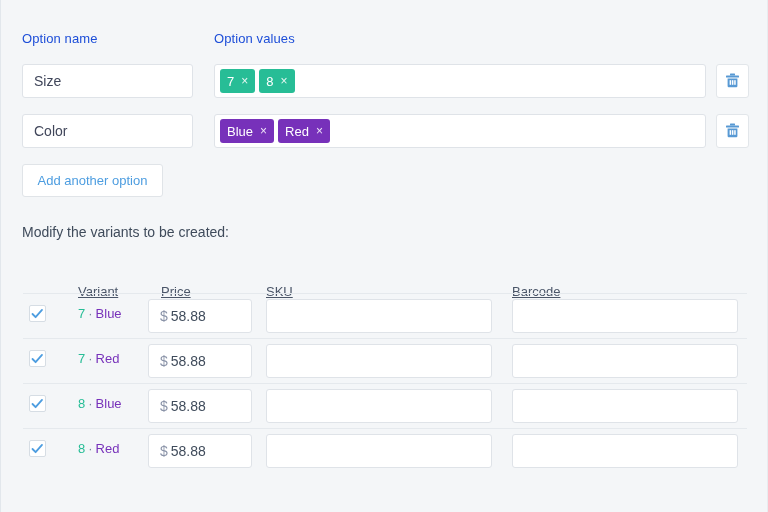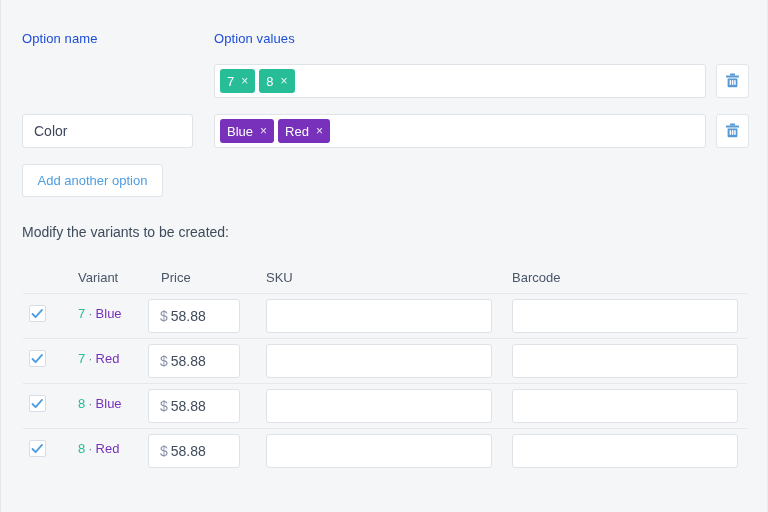--- a/index.html
+++ b/index.html
@@ -159,21 +159,22 @@
     right: 0;
   }
   .vhead {
     position: relative;
     height: 30px;
   }
   .vhead .hcell {
     position: absolute;
     font-size: 13px;
     color: #4a5568;
-    top: 6px;
+    top: 20px;
+    text-decoration: underline;
   }
   .hcell.h-variant { left: 77px; }
   .hcell.h-price   { left: 147px; margin-left: 13px; }
   .hcell.h-sku     { left: 265px; }
   .hcell.h-barcode { left: 511px; }
 
   .divider {
     position: absolute;
     left: 22px;
     right: 20px;
@@ -206,21 +207,21 @@
     font-size: 13px;
     white-space: nowrap;
   }
   .variant-name .v-size { color: #27bd96; }
   .variant-name .v-sep  { color: #7a86a0; padding: 0 3px; }
   .variant-name .v-color{ color: #7731ba; }
 
   .price-input {
     left: 147px;
     top: 5px;
-    width: 92px;
+    width: 104px;
     height: 34px;
   }
   .price-input .cur { color: #8a93a8; padding-right: 3px; }
   .price-inner {
     display: block;
     font-size: 14px;
     color: #3f4b5b;
     line-height: 32px;
   }
   .sku-input {
@@ -240,20 +241,21 @@
 <body>
 
 <div id="page">
 
   <div class="options-header">
     <div class="col-label name">Option name</div>
     <div class="col-label values">Option values</div>
   </div>
 
   <div class="option-row r1">
+    <input class="txt-input opt-name-input" type="text" value="Size" style="">
     <div class="opt-values-box">
       <span class="tag teal">
         <span class="tag-label">7</span>
         <span class="tag-x">×</span>
       </span>
       <span class="tag teal">
         <span class="tag-label">8</span>
         <span class="tag-x">×</span>
       </span>
     </div>

